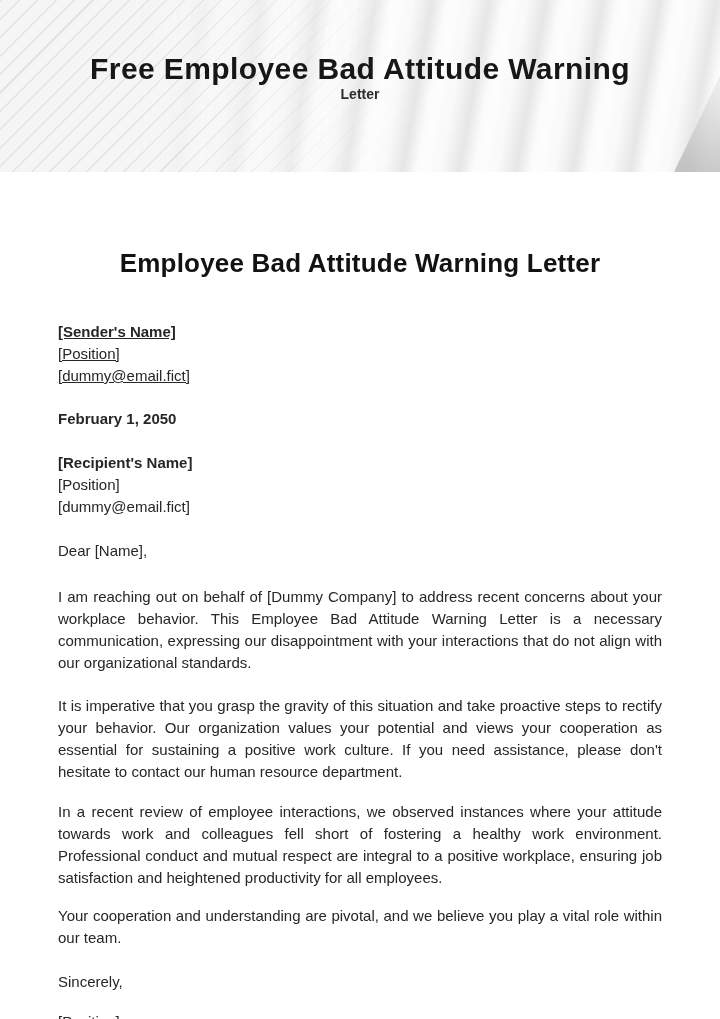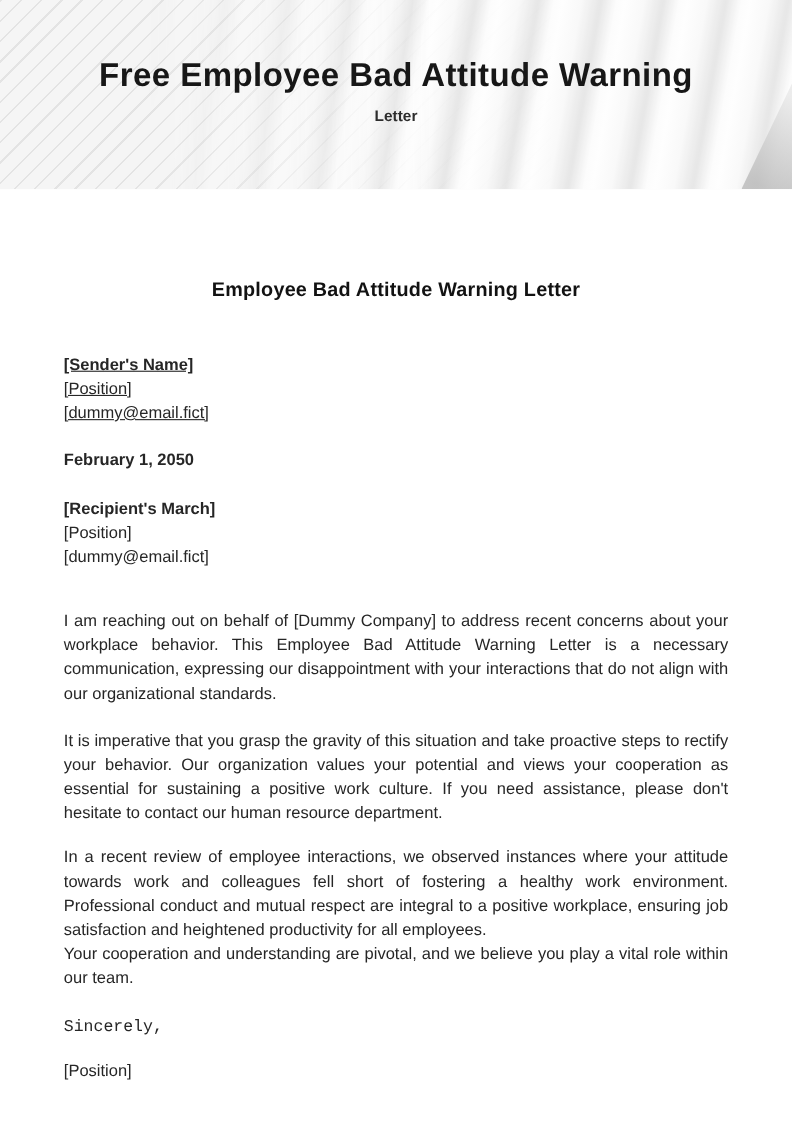--- a/index.html
+++ b/index.html
@@ -34,40 +34,40 @@
     background:linear-gradient(205deg,#e8e8e8 10%,#b9b9b9 90%);
     clip-path:polygon(100% 0, 100% 100%, 0 100%);
     opacity:0.8;
   }
   .banner-inner { position:relative; text-align:center; }
   .banner-title {
     padding-top:52px; font-size:30px; line-height:34px; font-weight:800;
     letter-spacing:0.4px; color:#171717;
   }
   .banner-subtitle {
-    margin-top:11px; font-size:14px; line-height:16px; font-weight:700; color:#2d2d2d;
+    font-size:14px; line-height:16px; font-weight:700; color:#2d2d2d;
   }
 
   
   .letter { padding:0 58px; font-size:15px; line-height:22px; color:#262626; }
   .doc-title {
     margin-top:76px; text-align:center;
-    font-size:18px; line-height:31px; font-weight:800; letter-spacing:0.2px; color:#121212;
+    font-size:26px; line-height:31px; font-weight:800; letter-spacing:0.2px; color:#121212;
   }
   .bold { font-weight:700; }
   .sender    { margin-top:42px;text-decoration:underline; }
   .date      { margin-top:21px; font-weight:700; }
   .recipient { margin-top:22px; }
   .salutation{ margin-top:22px; }
   .para { text-align:justify; margin-top:20px; }
-  .para.first { margin-top:36px; }
+  .para.first { margin-top:24px; }
   .para.mid2  { margin-top:18px; }
   .para.mid3  { margin-top:21px; }
-  .para.tight { margin-top:0px; }
-  .closing   { margin-top:22px;font-family:Liberation Mono, monospace; }
+  .para.tight { margin-top:16px; }
+  .closing   { margin-top:22px; }
   .signature { margin-top:18px; }
 </style>
 </head>
 <body>
 
 <div class="page">
 
   <header class="banner">
     <div class="banner-texture-lines"></div>
     <div class="banner-texture-fins"></div>
@@ -84,25 +84,26 @@
 
     <div class="sender">
       <div class="bold">[Sender's Name]</div>
       <div>[Position]</div>
       <div>[dummy@email.fict]</div>
     </div>
 
     <div class="date">February 1, 2050</div>
 
     <div class="recipient">
-      <div class="bold">[Recipient's March]</div>
+      <div class="bold">[Recipient's Name]</div>
       <div>[Position]</div>
       <div>[dummy@email.fict]</div>
     </div>
 
+    <div class="salutation">Dear [Name],</div>
 
     <p class="para first">I am reaching out on behalf of [Dummy Company] to address recent concerns about your workplace behavior. This Employee Bad Attitude Warning Letter is a necessary communication, expressing our disappointment with your interactions that do not align with our organizational standards.</p>
     <p class="para mid3">It is imperative that you grasp the gravity of this situation and take proactive steps to rectify your behavior. Our organization values your potential and views your cooperation as essential for sustaining a positive work culture. If you need assistance, please don't hesitate to contact our human resource department.</p>
     <p class="para mid2">In a recent review of employee interactions, we observed instances where your attitude towards work and colleagues fell short of fostering a healthy work environment. Professional conduct and mutual respect are integral to a positive workplace, ensuring job satisfaction and heightened productivity for all employees.</p>
     <p class="para tight">Your cooperation and understanding are pivotal, and we believe you play a vital role within our team.</p>
 
     <div class="closing">Sincerely,</div>
 
     <div class="signature">
       <div>[Position]</div>

